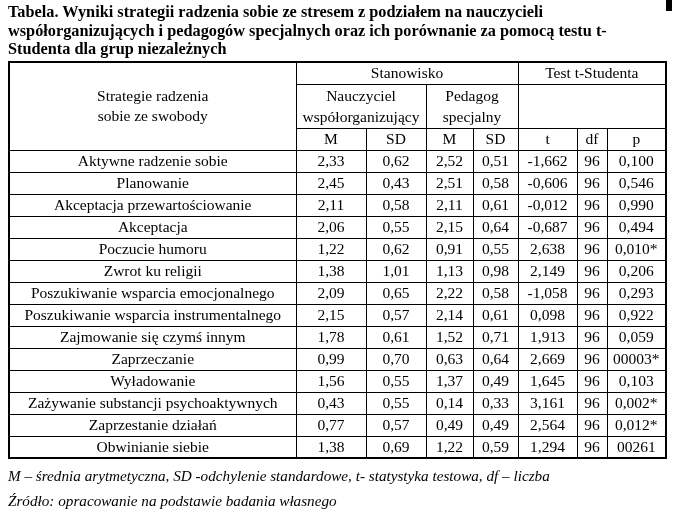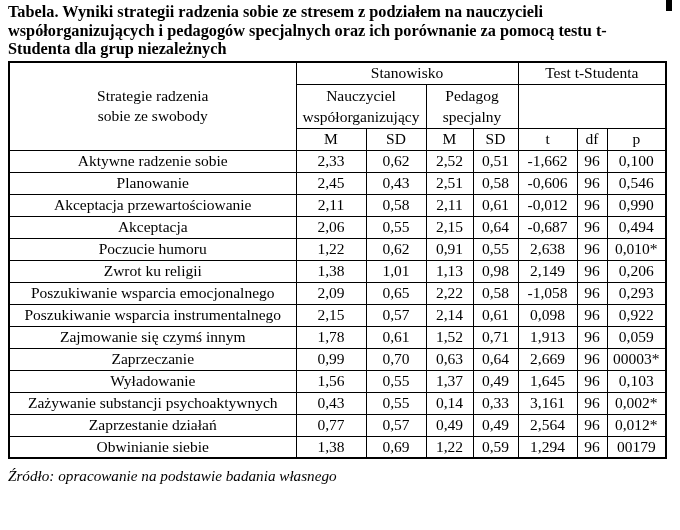--- a/index.html
+++ b/index.html
@@ -253,22 +253,23 @@
       <td>0,012*</td>
     </tr>
         <tr>
       <td>Obwinianie siebie</td>
       <td>1,38</td>
       <td>0,69</td>
       <td>1,22</td>
       <td>0,59</td>
       <td>1,294</td>
       <td>96</td>
-      <td>00179</td>
+      <td>00261</td>
     </tr>
       </tbody>
   </table>
 
   <div class="footnotes">
+    <div>M – średnia arytmetyczna, SD -odchylenie standardowe, t- statystyka testowa, df – liczba</div>
     <div>Źródło: opracowanie na podstawie badania własnego</div>
   </div>
 
 </div>
 
 </body></html>

